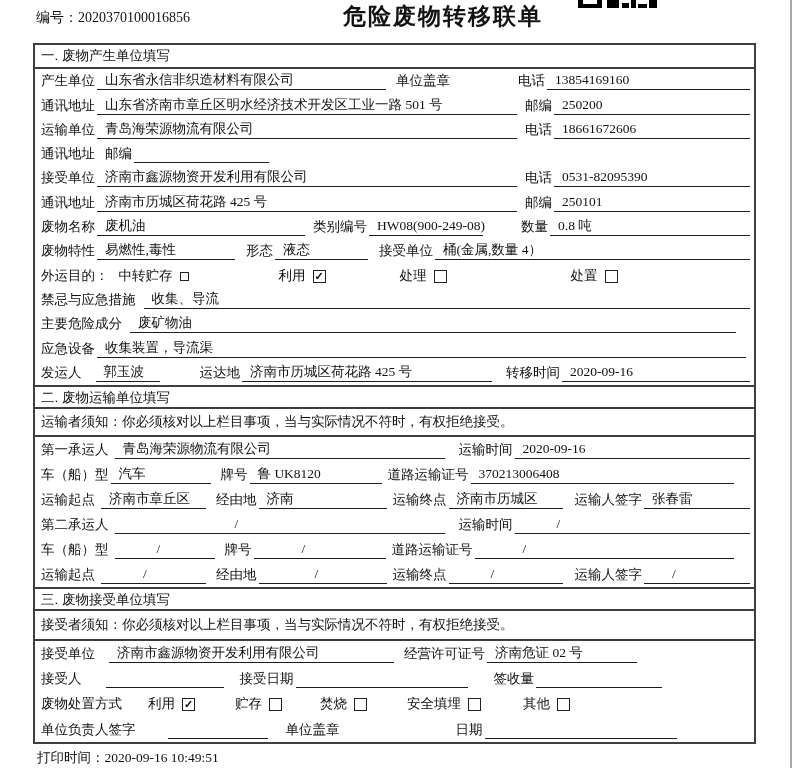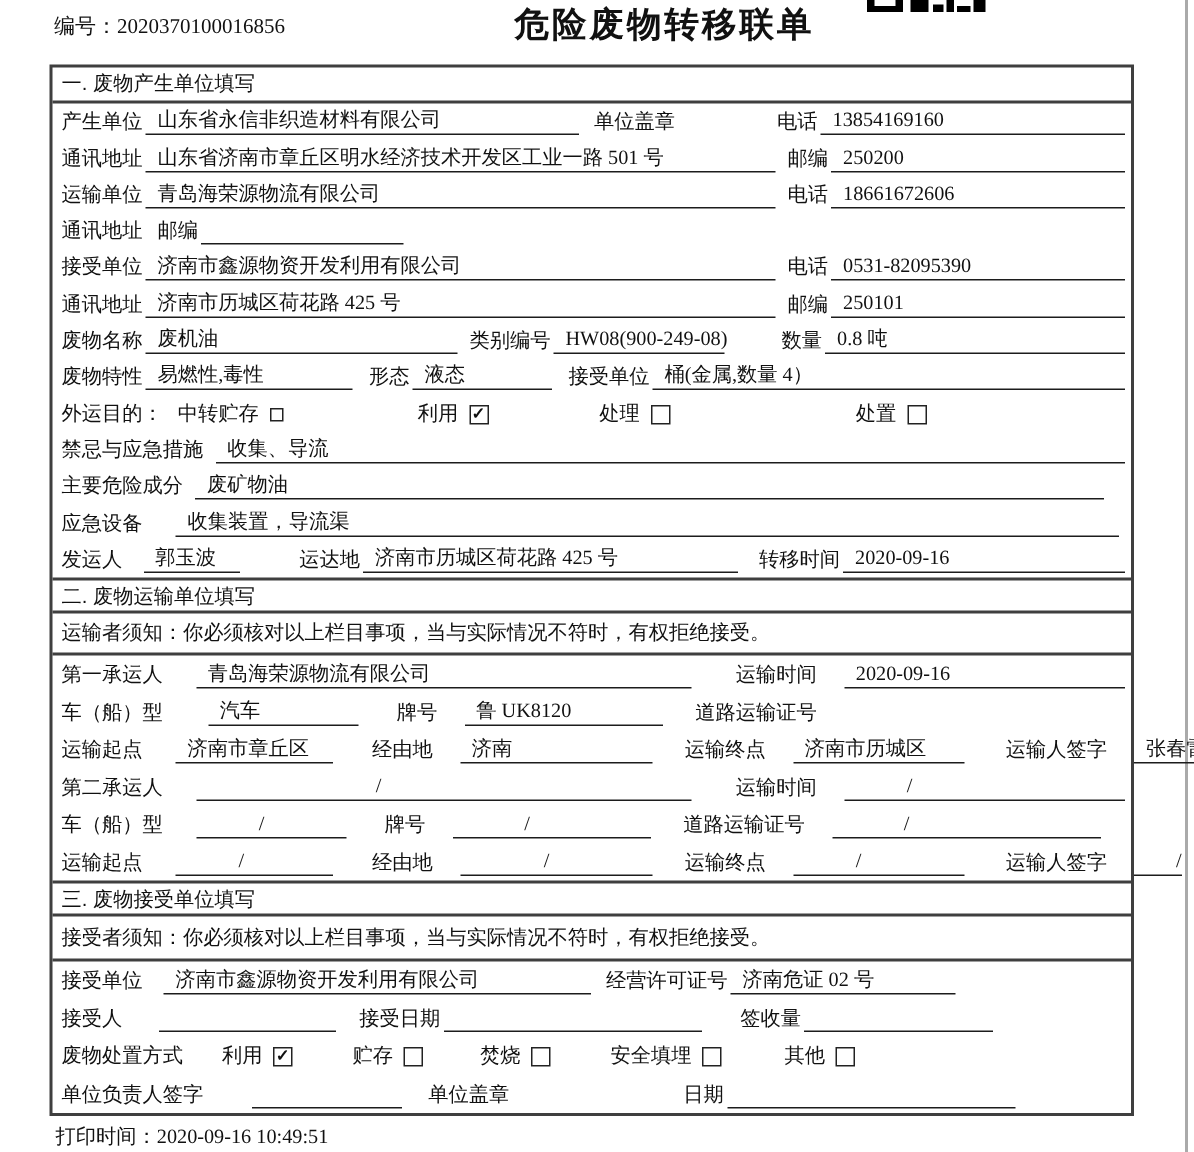--- a/index.html
+++ b/index.html
@@ -38,21 +38,21 @@
   .sec-head.mid { border-top: 2px solid #3f3f3f; }
   .notice-row {
     height: 28px; line-height: 26px; padding-left: 6px;
     border-bottom: 2px solid #3f3f3f; white-space: nowrap;
   }
   .row {
     display: flex; align-items: flex-end;
     padding: 0 4px 3px 4px; white-space: nowrap;
   }
   .s1 .row { height: 24.3px; }
-  .s2 .row { height: 25px; gap: 16px; }
+  .s2 .row { height: 25px; }
   .s3 .row { height: 25.2px; }
   .lbl { flex: none; padding: 0 2px; line-height: 18px; }
   .u {
     border-bottom: 1px solid #1c1c1c;
     line-height: 18px; padding-left: 8px;
     flex: none; overflow: visible; white-space: nowrap;
   }
   .u.grow { flex: 1 1 auto; }
   .slash { padding-left: 42px; }
 
@@ -173,21 +173,21 @@
         <span class="u grow" style="margin-left:6px">收集、导流</span>
       </div>
 
       <div class="row">
         <span class="lbl">主要危险成分</span>
         <span class="u grow" style="margin-right:14px;margin-left:6px">废矿物油</span>
       </div>
 
       <div class="row">
         <span class="lbl">应急设备</span>
-        <span class="u grow" style="margin-right:4px;margin-left:20px">收集装置，导流渠</span>
+        <span class="u grow" style="margin-right:4px;margin-left:0">收集装置，导流渠</span>
       </div>
 
       <div class="row">
         <span class="lbl">发运人</span>
         <span class="u" style="width:64px;margin-left:12px">郭玉波</span>
         <span class="lbl" style="margin-left:38px">运达地</span>
         <span class="u" style="width:250px">济南市历城区荷花路 425 号</span>
         <span class="lbl" style="margin-left:12px">转移时间</span>
         <span class="u grow">2020-09-16</span>
       </div>
@@ -199,24 +199,25 @@
 
       <div class="row">
         <span class="lbl">第一承运人</span>
         <span class="u" style="width:330px;margin-left:4px">青岛海荣源物流有限公司</span>
         <span class="lbl" style="margin-left:12px">运输时间</span>
         <span class="u grow">2020-09-16</span>
       </div>
 
       <div class="row">
         <span class="lbl">车（船）型</span>
-        <span class="u" style="width:100px;margin-left:12px">汽车</span>
+        <span class="u" style="width:100px;margin-left:0">汽车</span>
         <span class="lbl" style="margin-left:8px">牌号</span>
         <span class="u" style="width:132px">鲁 UK8120</span>
         <span class="lbl" style="margin-left:4px">道路运输证号</span>
+        <span class="u grow" style="margin-right:16px">370213006408</span>
       </div>
 
       <div class="row">
         <span class="lbl">运输起点</span>
         <span class="u" style="width:105px;margin-left:4px">济南市章丘区</span>
         <span class="lbl" style="margin-left:8px">经由地</span>
         <span class="u" style="width:128px">济南</span>
         <span class="lbl" style="margin-left:4px">运输终点</span>
         <span class="u" style="width:114px">济南市历城区</span>
         <span class="lbl" style="margin-left:10px">运输人签字</span>

